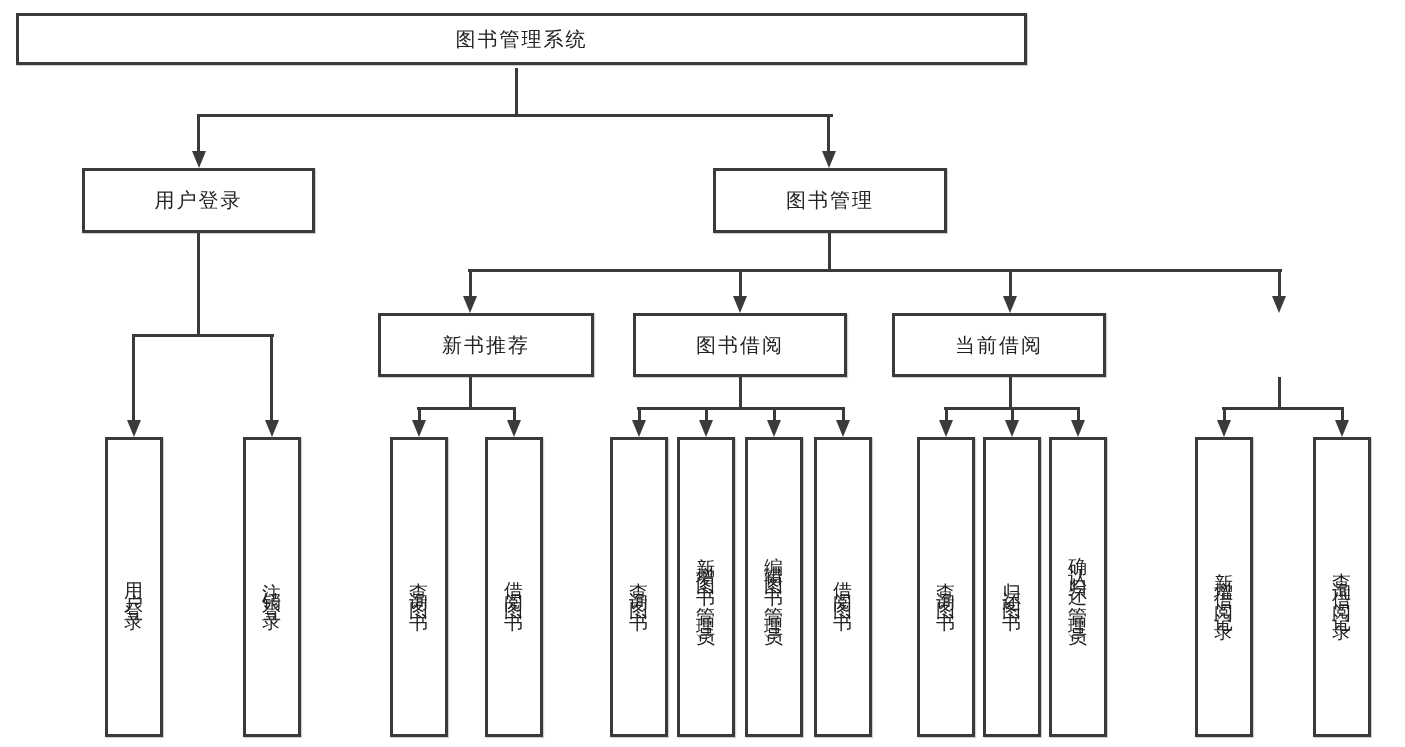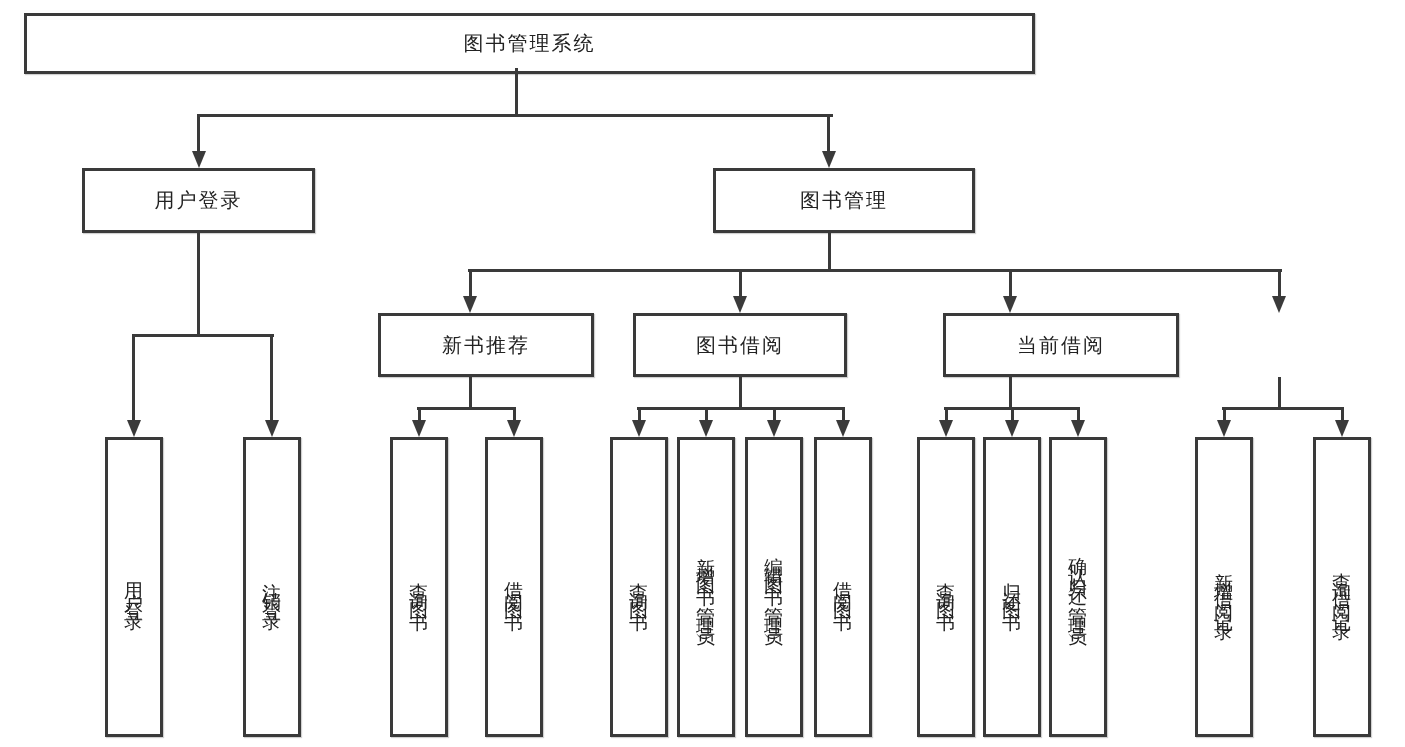--- a/index.html
+++ b/index.html
@@ -16,21 +16,21 @@
     color:var(--text);
   }
   
   .node{
     position:absolute;box-sizing:border-box;background:#fff;
     border:3px solid var(--line);
     display:flex;align-items:center;justify-content:center;
     font-size:20px;letter-spacing:2px;
     box-shadow:1px 1px 1px rgba(0,0,0,0.18);
   }
-  .root{left:24px;top:13px;width:1011px;height:61px;}
+  .root{left:16px;top:13px;width:1011px;height:52px;}
   .l2{top:168px;height:65px;}
   .l3{top:313px;height:64px;}
   .vnode{
     position:absolute;box-sizing:border-box;background:#fff;
     border:3px solid var(--line);
     top:437px;width:58px;height:300px;
     display:flex;align-items:center;justify-content:center;
     box-shadow:1px 1px 1px rgba(0,0,0,0.18);
   }
   .vnode span{
@@ -64,21 +64,21 @@
   <div class="vline" style="left:515px;top:68px;height:49px"></div>
   <div class="hline" style="left:197px;top:114px;width:636px"></div>
   <div class="vline" style="left:197px;top:114px;height:38px"></div>
   <div class="arrow" style="left:192px;top:151px"></div>
   <div class="vline" style="left:827px;top:114px;height:38px"></div>
   <div class="arrow" style="left:822px;top:151px"></div>
 
   <div class="node l2" style="left:82px;width:233px">
     <span>用户登录</span>
   </div>
-  <div class="node l2" style="left:713px;width:262px">
+  <div class="node l2" style="left:713px;width:234px">
     <span>图书管理</span>
   </div>
 
   <div class="vline" style="left:197px;top:233px;height:103px"></div>
   <div class="hline" style="left:132px;top:334px;width:142px"></div>
   <div class="vline" style="left:132px;top:334px;height:87px"></div>
   <div class="arrow" style="left:127px;top:420px"></div>
   <div class="vline" style="left:270px;top:334px;height:87px"></div>
   <div class="arrow" style="left:265px;top:420px"></div>
 
@@ -92,21 +92,21 @@
   <div class="arrow" style="left:1003px;top:296px"></div>
   <div class="vline" style="left:1278px;top:269px;height:28px"></div>
   <div class="arrow" style="left:1272px;top:296px"></div>
 
   <div class="node l3" style="left:378px;width:216px">
     <span>新书推荐</span>
   </div>
   <div class="node l3" style="left:633px;width:214px">
     <span>图书借阅</span>
   </div>
-  <div class="node l3" style="left:943px;width:236px">
+  <div class="node l3" style="left:892px;width:214px">
     <span>当前借阅</span>
   </div>
 
   <div class="vline" style="left:469px;top:377px;height:32px"></div>
   <div class="hline" style="left:417px;top:407px;width:99px"></div>
   <div class="vline" style="left:418px;top:407px;height:14px"></div>
   <div class="arrow" style="left:412px;top:420px"></div>
   <div class="vline" style="left:513px;top:407px;height:14px"></div>
   <div class="arrow" style="left:507px;top:420px"></div>
 

